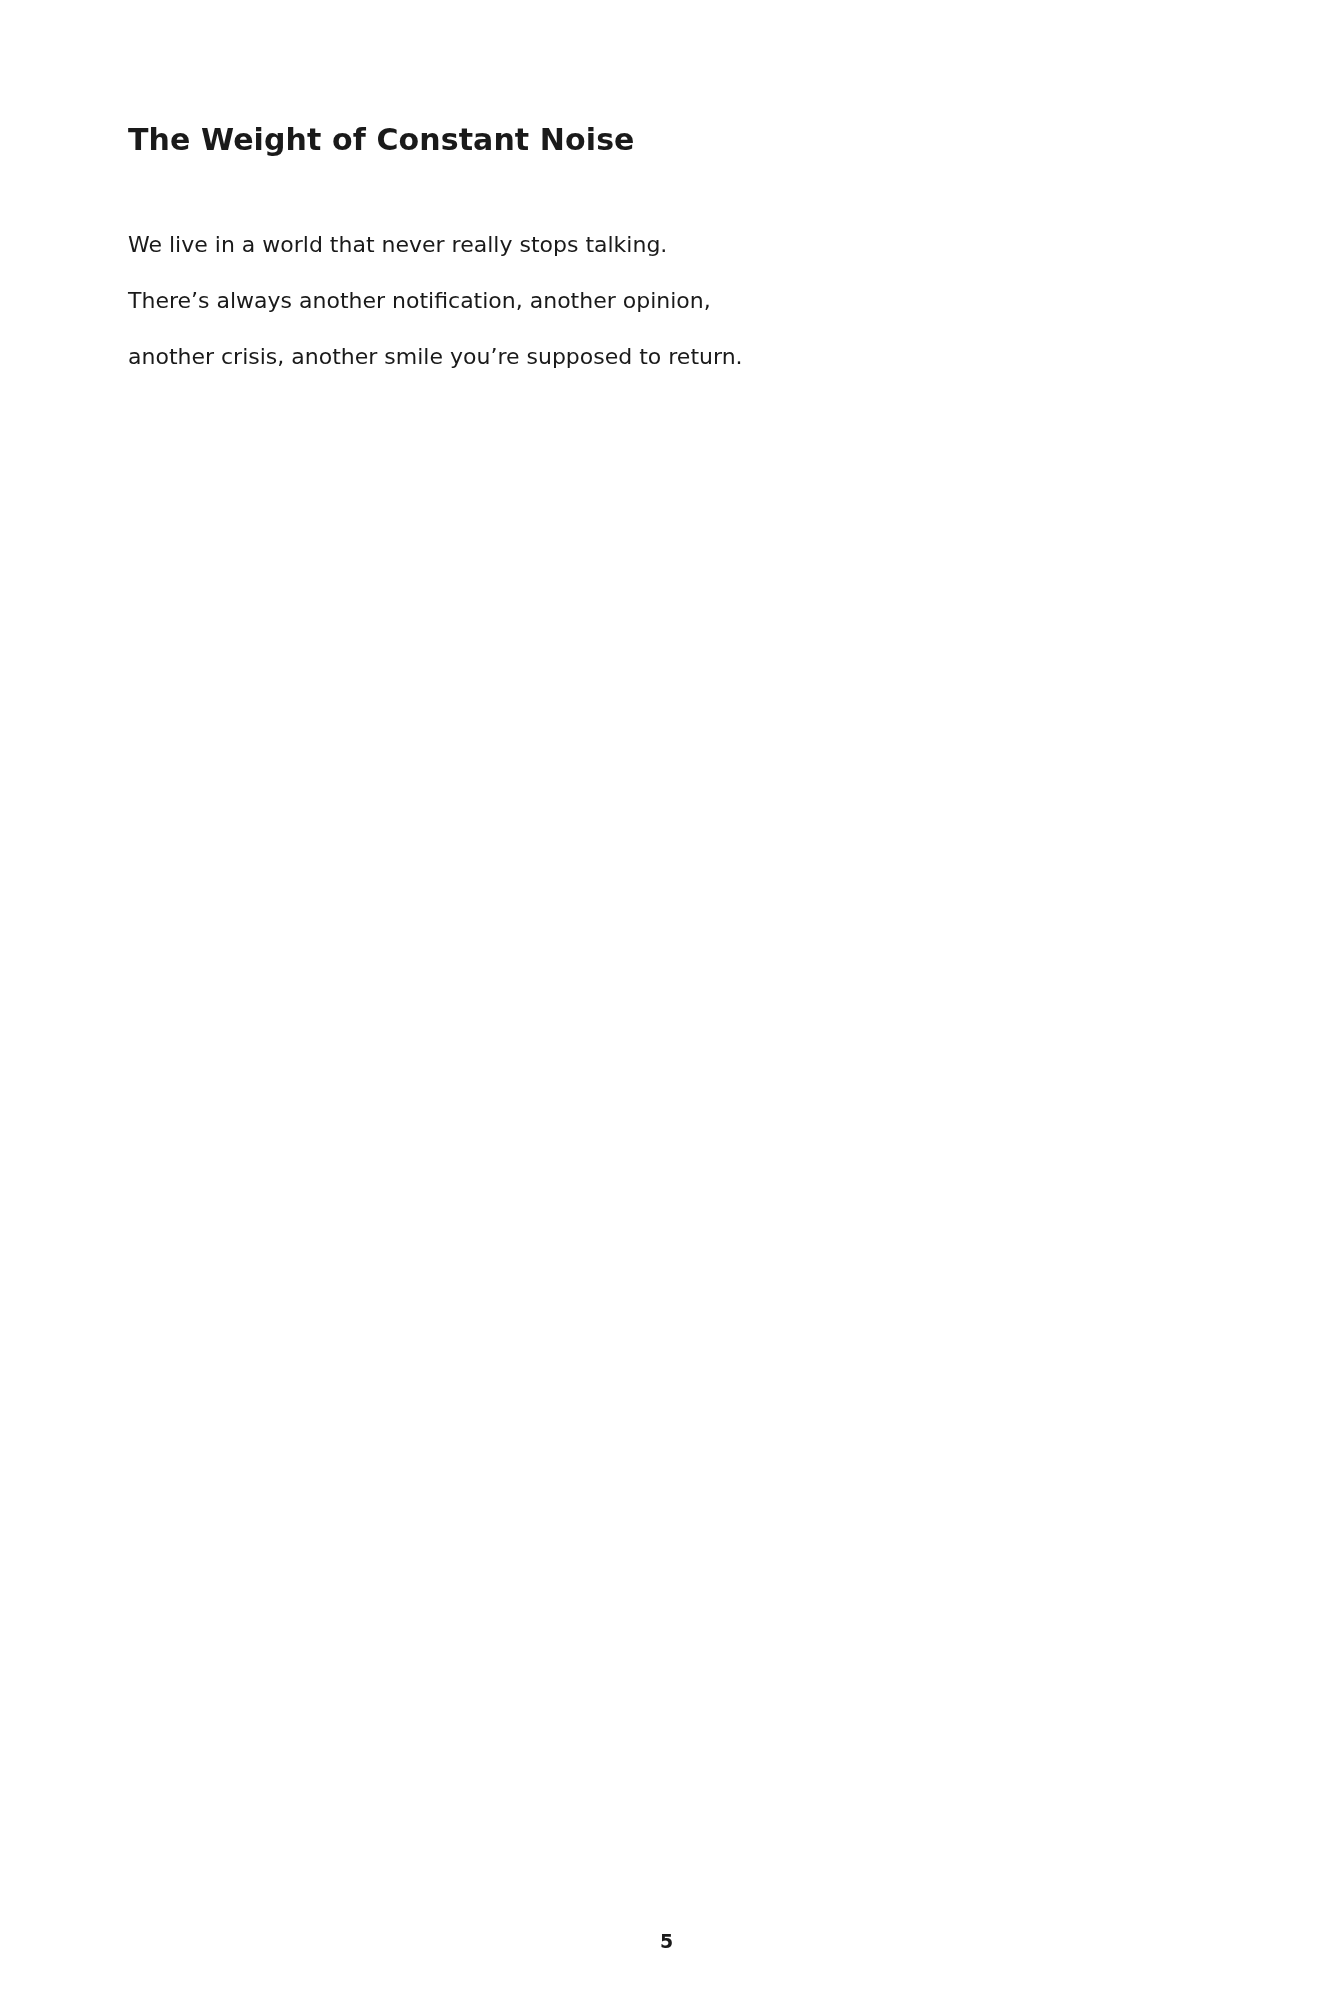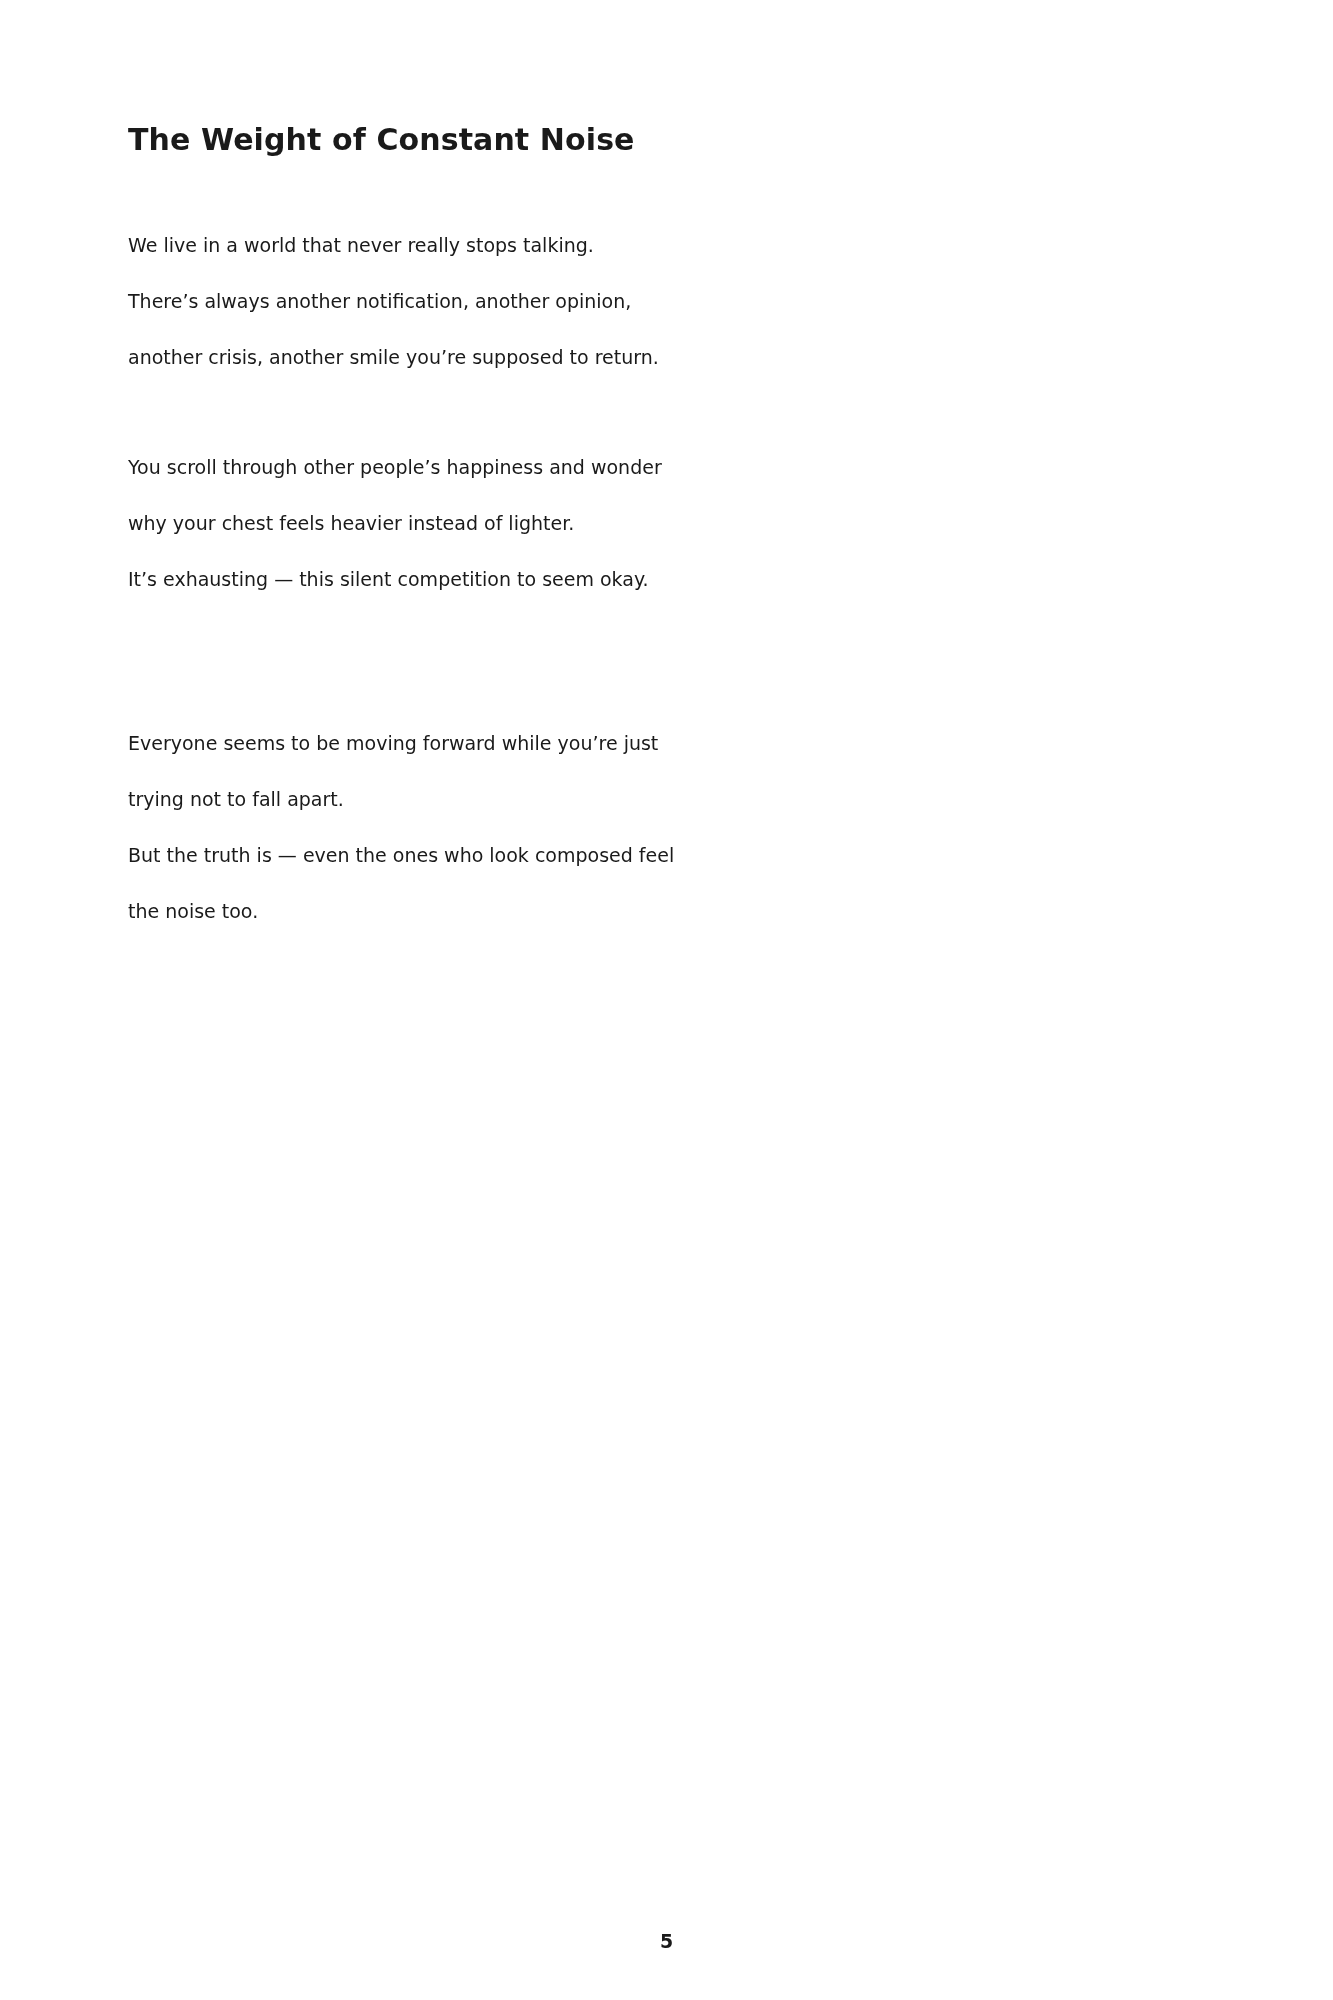--- a/index.html
+++ b/index.html
@@ -25,21 +25,21 @@
     padding: 120px 150px 0 128px;
   }
   .doc-title {
     font-size: 30px;
     font-weight: bold;
     line-height: 1.35;
     margin: 0 0 0 0;
     letter-spacing: 0.1px;
   }
   .para {
-    font-size: 19px;
+    font-size: 22px;
     line-height: 56px;
     margin: 0;
     max-width: 1060px;
     white-space: pre-line;
   }
   .spacer-lg { height: 56px; }
   .spacer-md { height: 54px; }
   .page-number {
     position: absolute;
     left: 0;
@@ -58,31 +58,24 @@
 
   <h1 class="doc-title">The Weight of Constant Noise</h1>
 
   <div class="spacer-lg"></div>
 
   <p class="para">We live in a world that never really stops talking.
  There’s always another notification, another opinion,
 another crisis, another smile you’re supposed to return.</p>
   <div class="spacer-md"></div>
 
-  <p class="para">You scroll through other people’s happiness and wonder
-why your chest feels heavier instead of lighter.
-It’s exhausting — this silent competition to seem okay.</p>
   <div class="spacer-md"></div>
 
   <div class="spacer-md"></div>
 
-  <p class="para">Everyone seems to be moving forward while you’re just
-trying not to fall apart.
-But the truth is — even the ones who look composed feel
-the noise too.</p>
   <div class="spacer-md"></div>
 
   <div class="spacer-md"></div>
 
 
 </div>
 
 <div class="page-number">5</div>
 
 </body></html>

